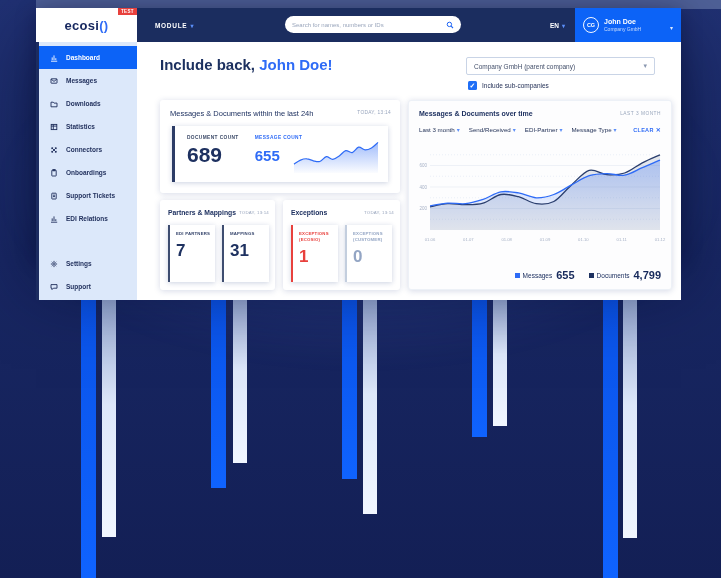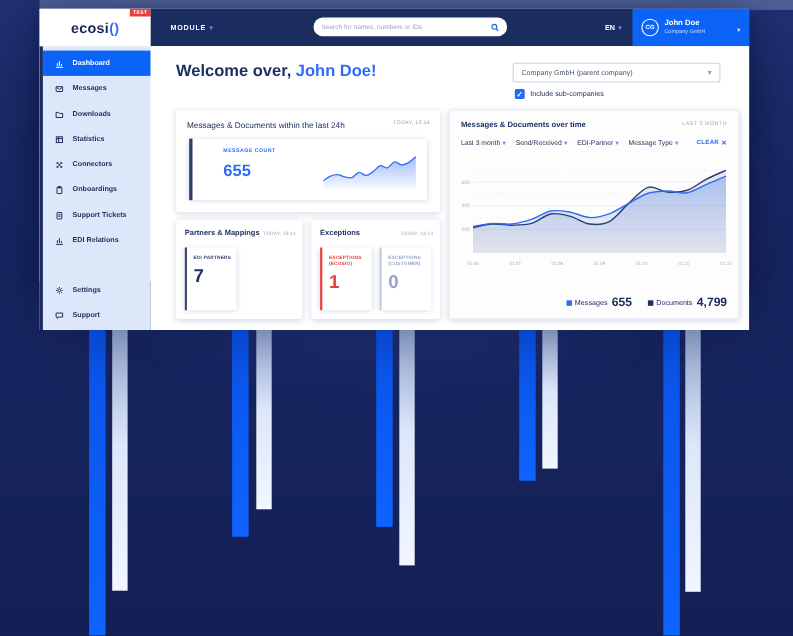--- a/index.html
+++ b/index.html
@@ -232,35 +232,39 @@
         <div class="side-item">
           <svg viewBox="0 0 8 8">
               <path d="M1 1.6h6v3.6H3.4L2 6.6V5.2H1z"></path>
             </svg>
           <span>Support</span>
         </div>
       </div>
 
       <div class="content">
         <div class="welcome">
-          <span>Welcome over,</span> <span class="name">John Doe!</span>
+          <span>Include back,</span> <span class="name">John Doe!</span>
         </div>
         <div class="company-select">
           <span>Company GmbH (parent company)</span>
           <span class="caret-gray"></span>
         </div>
         <div class="subrow">
           <span class="checkbox"></span>
           <label>Include sub-companies</label>
         </div>
 
         <div class="mini-card card-24h">
           <div class="card-title">Messages &amp; Documents within the last 24h</div>
           <div class="card-ts">TODAY, 13:14</div>
           <div class="panel-24h">
+            <div>
+              <div class="stat-label">DOCUMENT COUNT</div>
+              <div class="big-num">689</div>
+            </div>
             <div class="stat-msg">
               <div class="stat-label">MESSAGE COUNT</div>
               <div class="mid-num">655</div>
             </div>
             <div class="spark-wrap">
               <svg id="spark" width="88" height="40" viewBox="0 0 88 40">
                 <defs>
                   <linearGradient id="gSpark" x1="0" y1="0" x2="0" y2="1">
                     <stop offset="0" stop-color="#2e6bf6" stop-opacity=".45"></stop>
                     <stop offset="1" stop-color="#2e6bf6" stop-opacity=".02"></stop>
@@ -273,20 +277,24 @@
           </div>
         </div>
 
         <div class="mini-card card-small card-pm">
           <div class="small-title">Partners &amp; Mappings</div>
           <div class="small-ts">TODAY, 13:14</div>
           <div class="stat-boxes">
             <div class="stat-box">
               <div class="lbl">EDI PARTNERS</div>
               <div class="val">7</div>
+            </div>
+            <div class="stat-box">
+              <div class="lbl">MAPPINGS</div>
+              <div class="val">31</div>
             </div>
           </div>
         </div>
 
         <div class="mini-card card-small card-ex">
           <div class="small-title">Exceptions</div>
           <div class="small-ts">TODAY, 13:14</div>
           <div class="stat-boxes">
             <div class="stat-box red">
               <div class="lbl">EXCEPTIONS (ECOSIO)</div>

